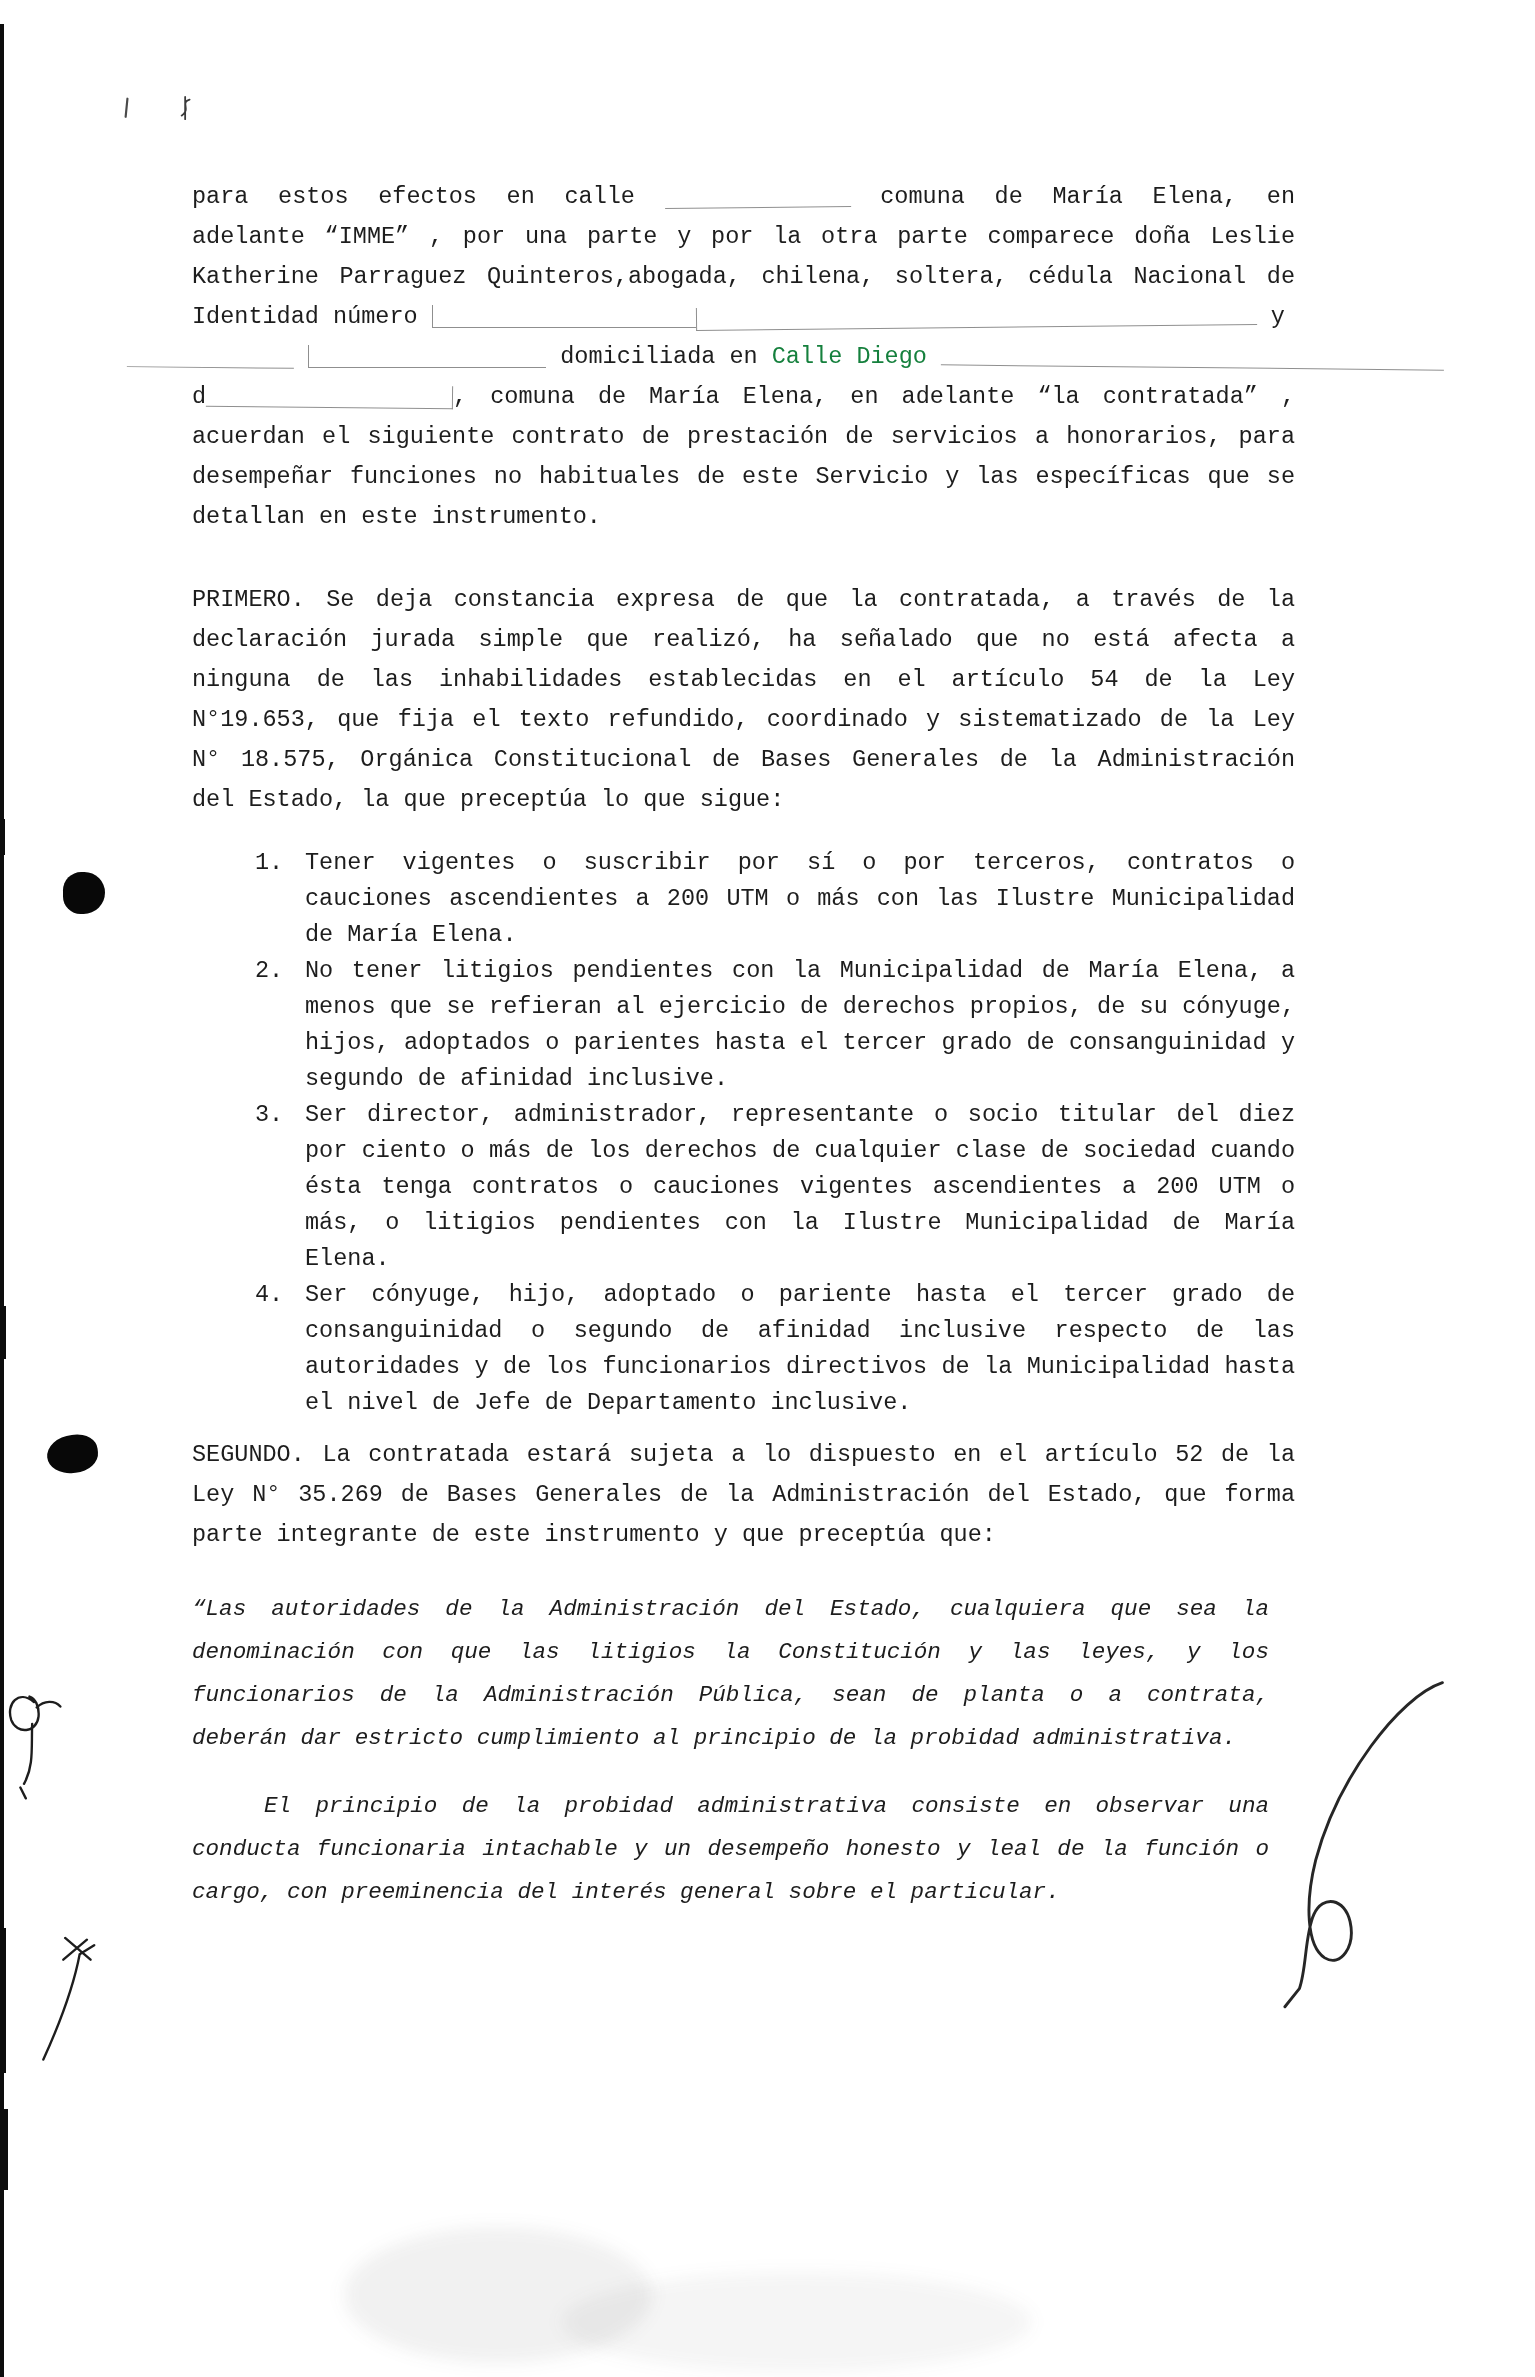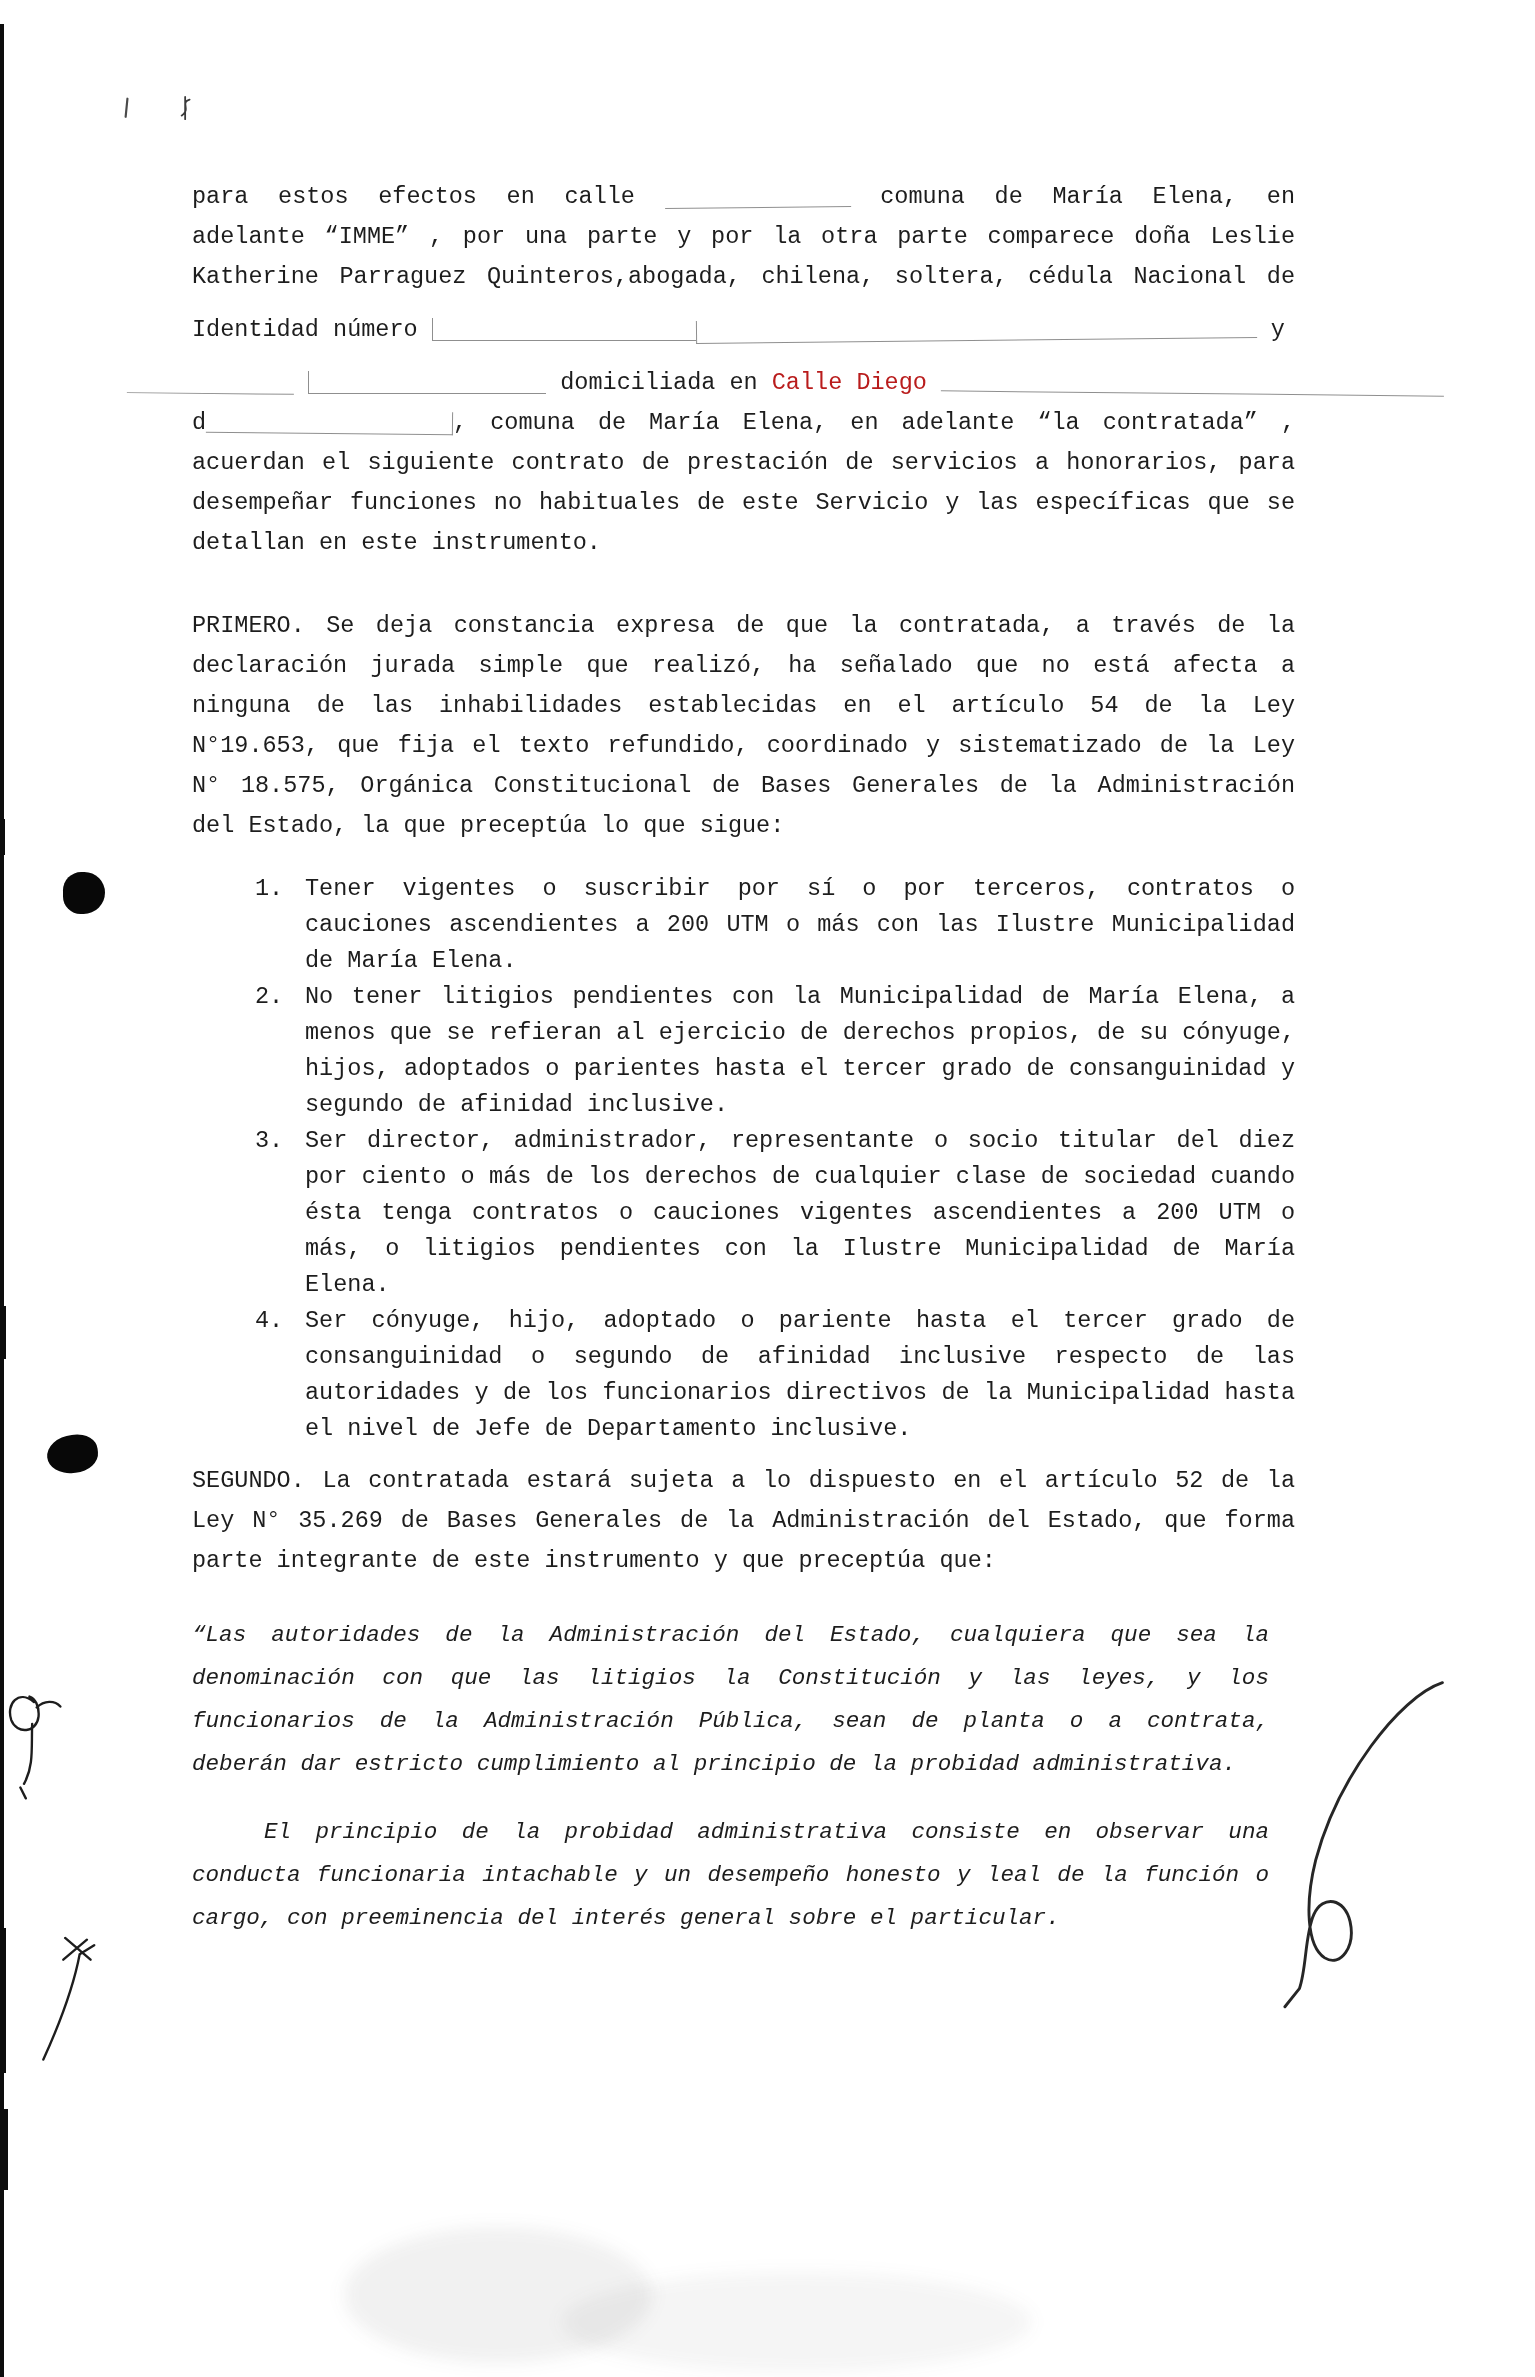--- a/index.html
+++ b/index.html
@@ -29,21 +29,21 @@
   .pen-big   { left:1254px; top:1670px; }
 
   .smudge { position:absolute; filter:blur(8.1px); border-radius:50%; }
   .sm1 { left:344px; top:2227px; width:308px; height:136px; background:rgba(60,60,60,0.07); }
   .sm2 { left:561px; top:2272px; width:471px; height:100px; background:rgba(60,60,60,0.05); }
 
   
   .textblock { position:absolute; left:192px; top:177px; width:1103px; font-size:23.5px; }
   .para .ln { line-height:40px; height:40px; text-align:justify; text-align-last:justify; }
   .ln.last  { text-align-last:left; }
-  .ln.nowrap{ white-space:nowrap; text-align:center; text-align-last:left; overflow:visible;margin-top:13px; }
+  .ln.nowrap{ white-space:nowrap; text-align:center; text-align-last:left; overflow:visible; }
 
   .p-primero { margin-top:43px; }
   .p-segundo { margin-top:14px; }
 
   .list { margin-top:25px; padding-left:63px; }
   .list-item { display:flex; }
   .list-item .num { flex:0 0 50px; width:50px; line-height:36px; }
   .list-item .itx { flex:1; }
   .list-item .itx .ln { line-height:36px; height:36px; }
 
@@ -60,21 +60,21 @@
   .tickR { border-right:1.8px solid #8f8f8f; }
   .r1 { transform:rotate(0.6deg); }
   .r2 { transform:rotate(-0.6deg); }
   .bw1  { width:186px; }
   .bw4a { width:263px; }
   .bw4b { width:560px; }
   .bw5a { width:167px; margin-left:-65px; }
   .bw5b { width:237px; }
   .bw5c { width:503px; }
   .bw6  { width:246px; }
-  .ghost { color:#b91c1c; filter:blur(0.5px); }
+  .ghost { color:#15803d; filter:blur(0.5px); }
 </style>
 </head>
 <body>
 
 <div class="page">
 
   <div class="edge-line"></div>
   <div class="edge-nub nub1"></div>
   <div class="edge-nub nub2"></div>
   <div class="edge-nub nub3"></div>

